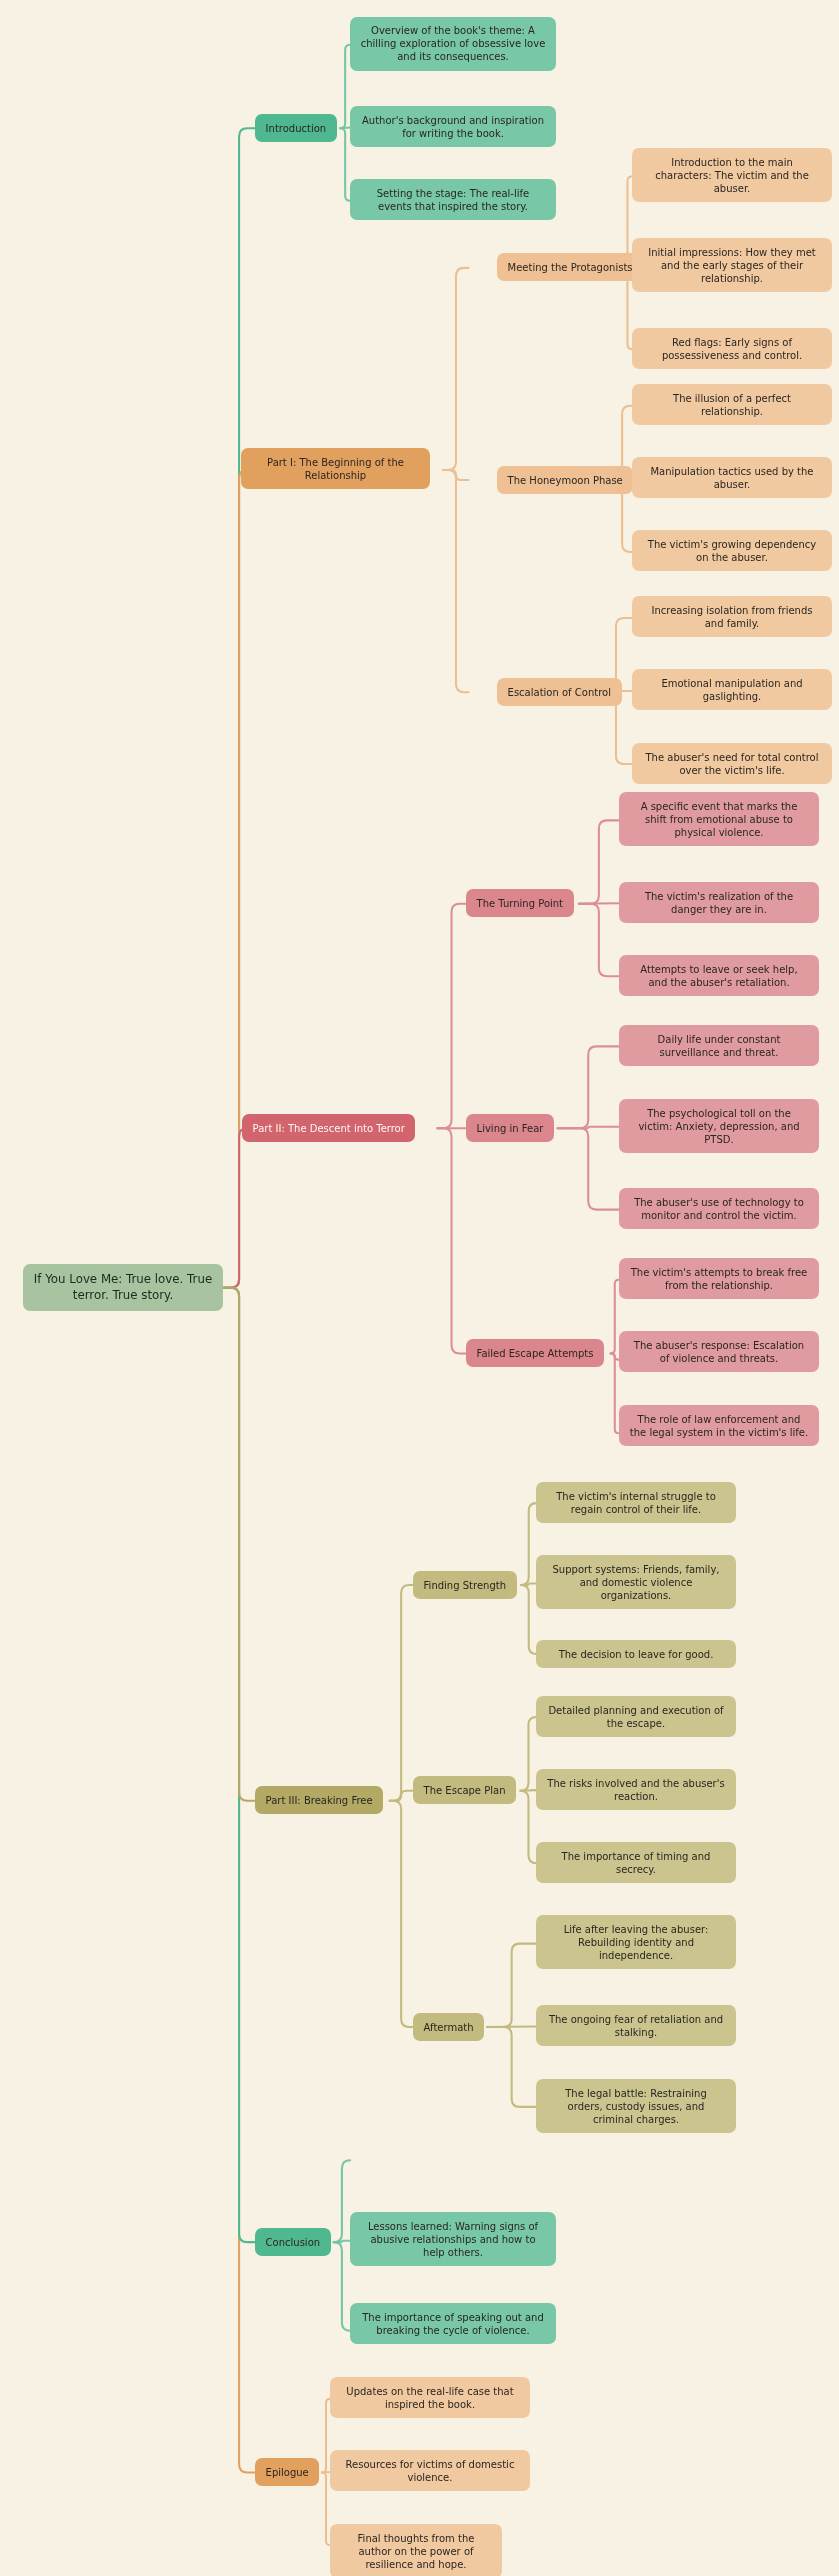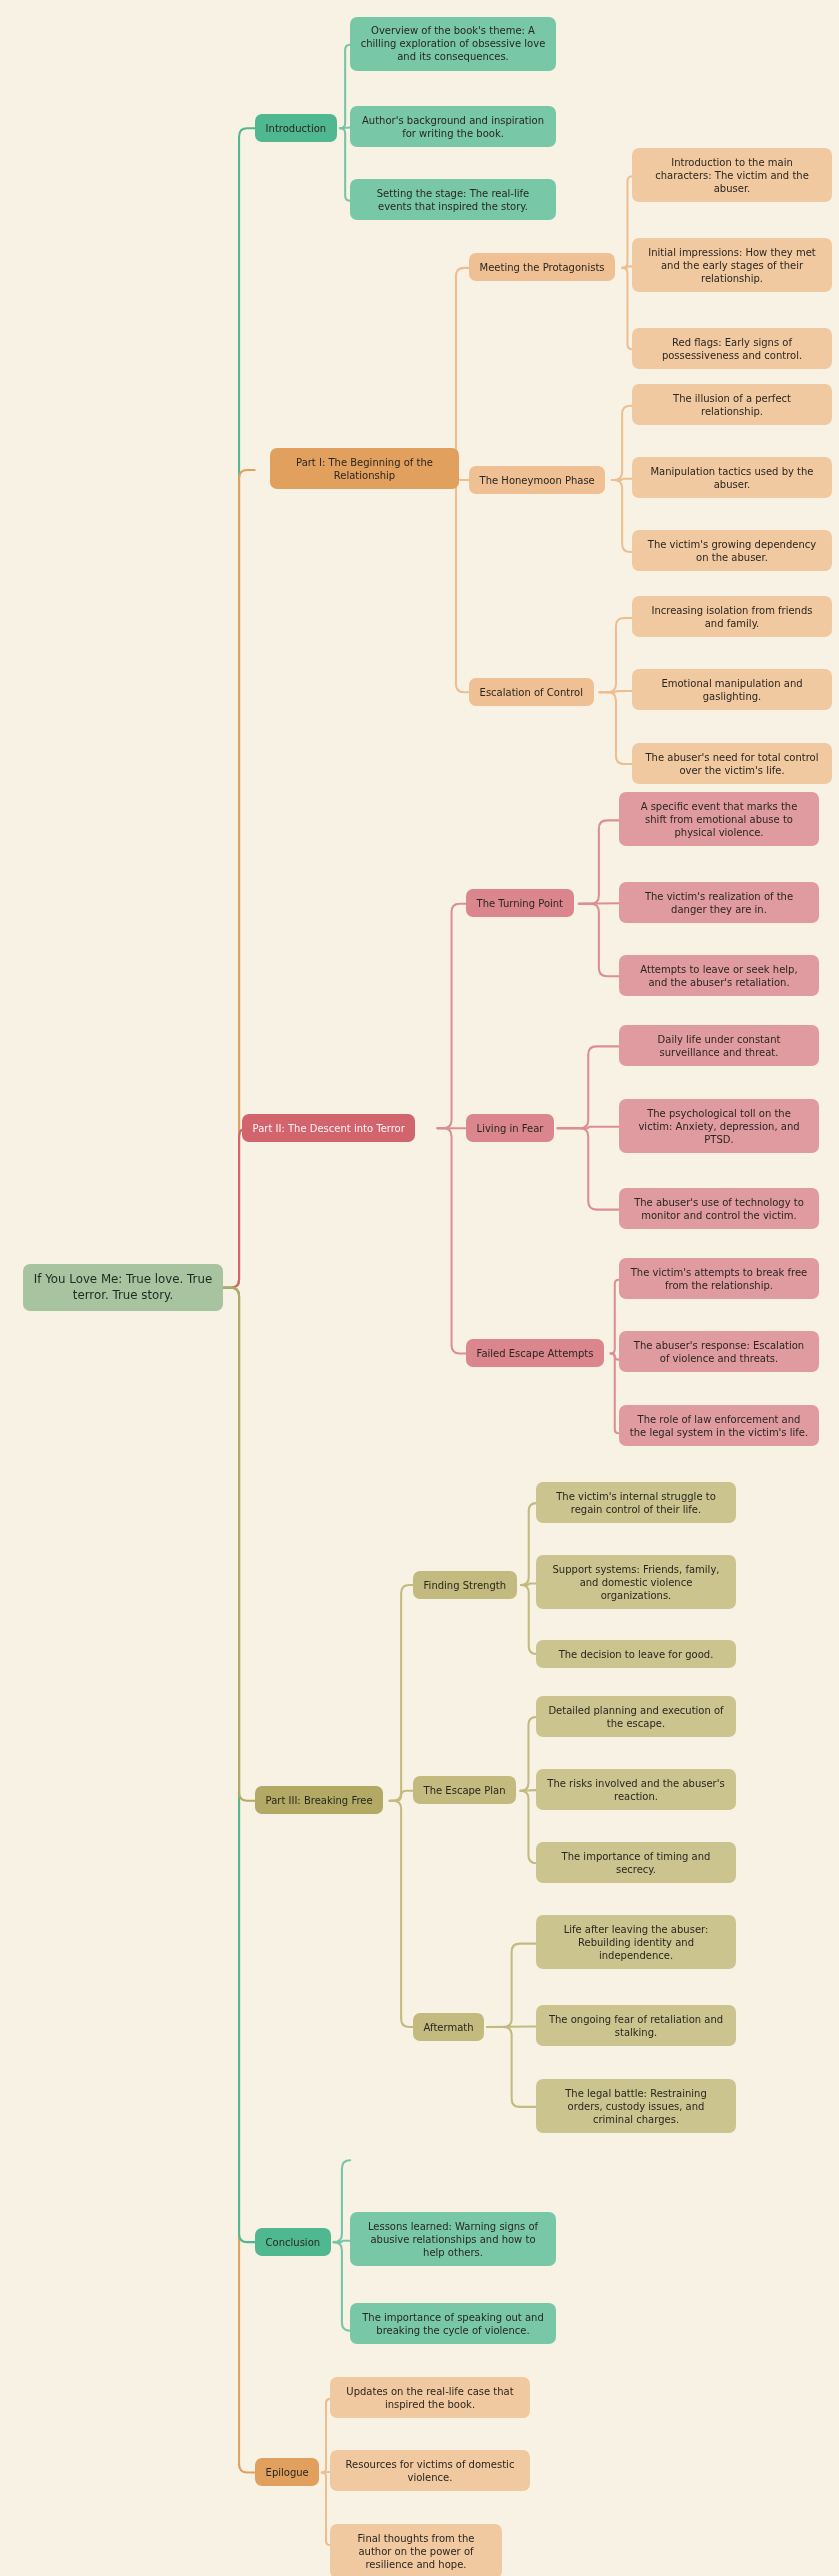--- a/index.html
+++ b/index.html
@@ -31,21 +31,21 @@
   }
   .root-node {
     background: var(--root_bg);
     font-size: 11.8px;
     padding: 8.3px 10.6px;
     color: #1d2a1d;
   }
   .t-node { background: var(--teal_node); }
   .t-leaf { background: var(--teal_leaf); }
   .o-node { background: var(--orange_node); }
-  .o-sub  { background: var(--orange_sub); }
+  .o-sub  { background: var(--orange_sub); margin-left: 28px; }
   .o-leaf { background: var(--orange_leaf); }
   .r-node { background: var(--red_node); color: var(--red_node_text); }
   .r-sub  { background: var(--red_sub); }
   .r-leaf { background: var(--red_leaf); }
   .v-node { background: var(--olive_node); }
   .v-sub  { background: var(--olive_sub); }
   .v-leaf { background: var(--olive_leaf); }
 </style>
 </head>
 <body>
@@ -102,21 +102,21 @@
       <path d="M 566 3804.5 L 566 3804.5 Q 580 3804.5 580 3818.5 L 580 3941 Q 580 3955 594 3955 L 594 3955" fill="none" stroke="#74C6A6" stroke-width="3.5" stroke-linecap="round"></path>
       <path d="M 546 4195.5 L 546 4195.5 Q 553 4195.5 553 4188.5 L 553 4077.5 Q 553 4070.5 560 4070.5 L 560 4070.5" fill="none" stroke="#EDBE90" stroke-width="3.5" stroke-linecap="round"></path>
       <path d="M 546 4195.5 L 560 4194.5" fill="none" stroke="#EDBE90" stroke-width="3.5" stroke-linecap="round"></path>
       <path d="M 546 4195.5 L 546 4195.5 Q 553 4195.5 553 4202.5 L 553 4311.5 Q 553 4318.5 560 4318.5 L 560 4318.5" fill="none" stroke="#EDBE90" stroke-width="3.5" stroke-linecap="round"></path>
     </svg>
 
   <div class="node root-node" id="nd-root" style="left:23px; top:1264px; width:200px;">If You Love Me: True love. True terror. True story.</div>
 
   <div class="node t-node" id="nd-intro" style="left:255px; top:114px;">Introduction</div>
 
-  <div class="node o-node" id="nd-p1" style="left:270px; top:448px; width:189px;">Part I: The Beginning of the Relationship</div>
+  <div class="node o-node" id="nd-p1" style="left:241px; top:448px; width:189px;">Part I: The Beginning of the Relationship</div>
 
   <div class="node r-node" id="nd-p2" style="left:242px; top:1114px;">Part II: The Descent into Terror</div>
 
   <div class="node o-node" id="nd-epi" style="left:255px; top:2458px;">Epilogue</div>
 
   <div class="node t-node" id="nd-conc" style="left:255px; top:2228px;">Conclusion</div>
 
   <div class="node v-node" id="nd-p3" style="left:255px; top:1786px;">Part III: Breaking Free</div>
 
   <div class="node t-leaf" style="left:350px; top:16.5px; width:206px;">Overview of the book's theme: A chilling exploration of obsessive love and its consequences.</div>

